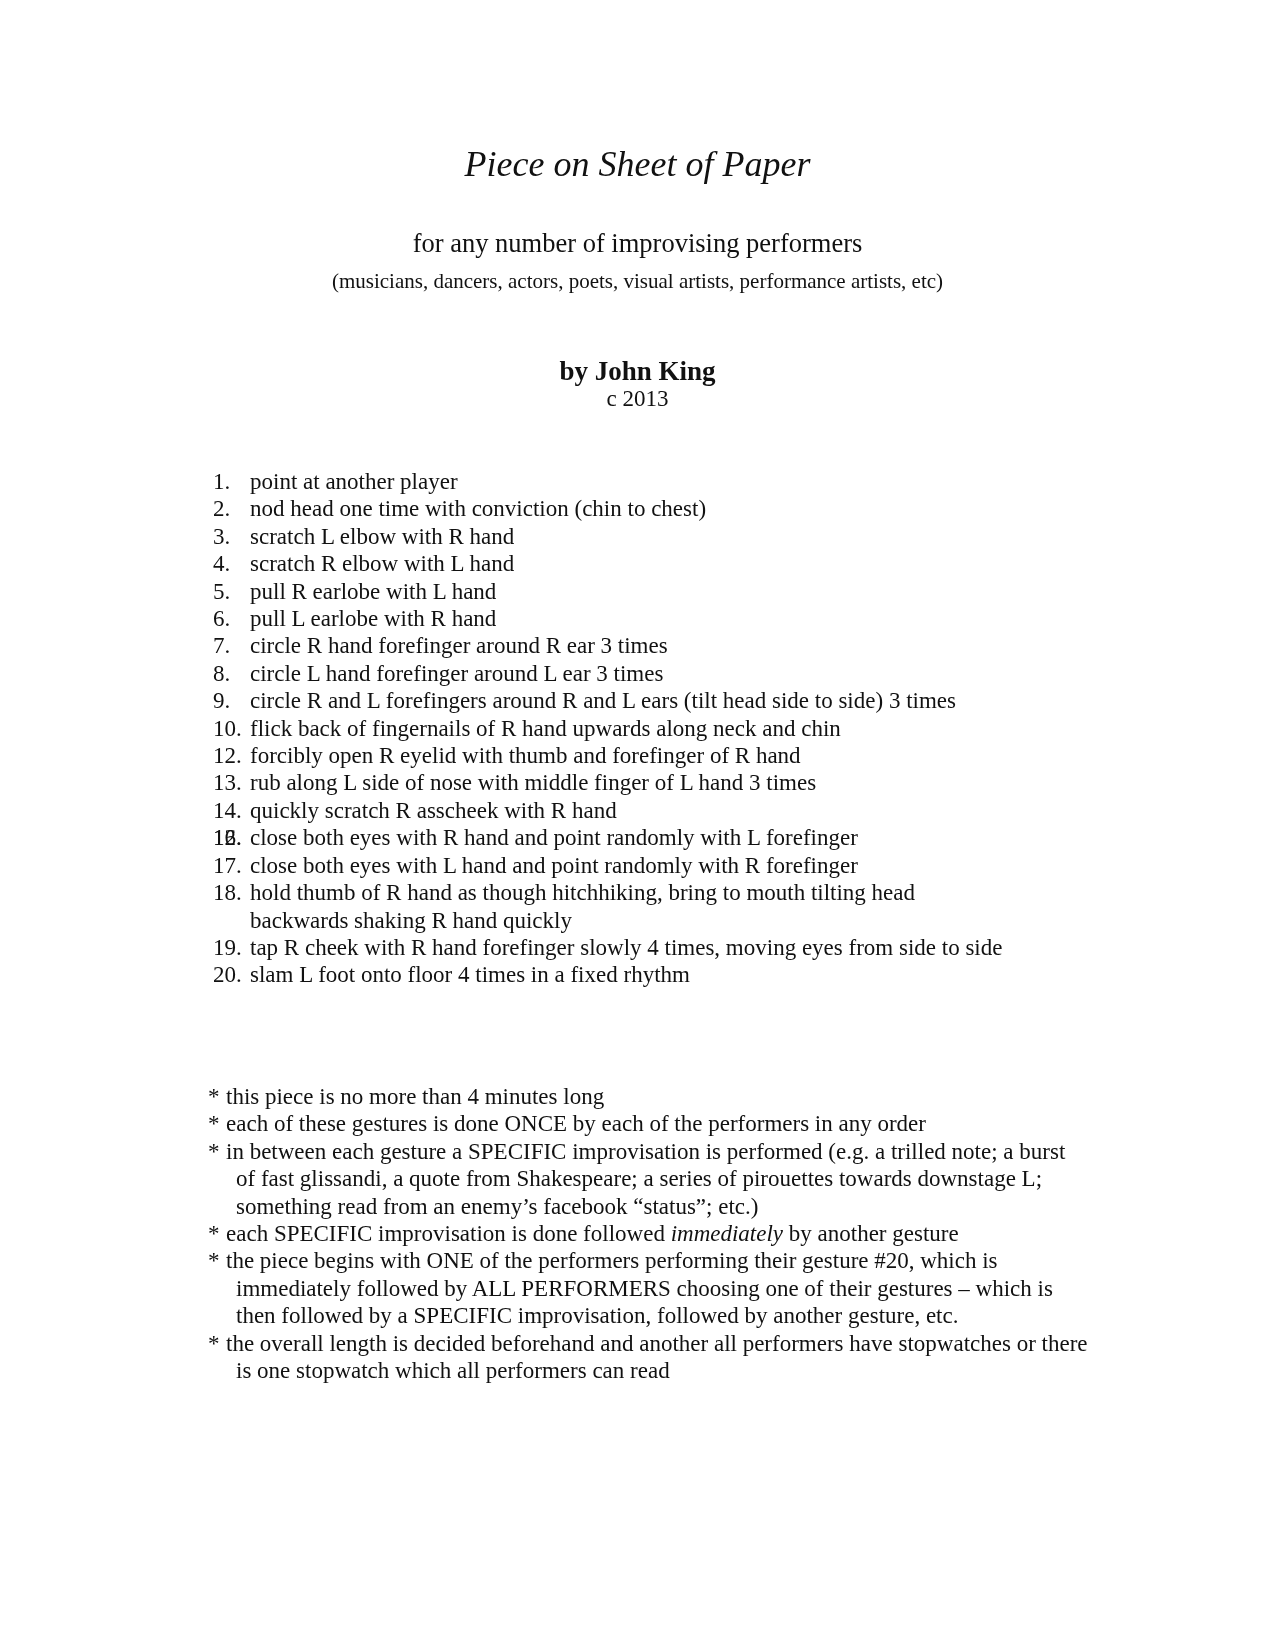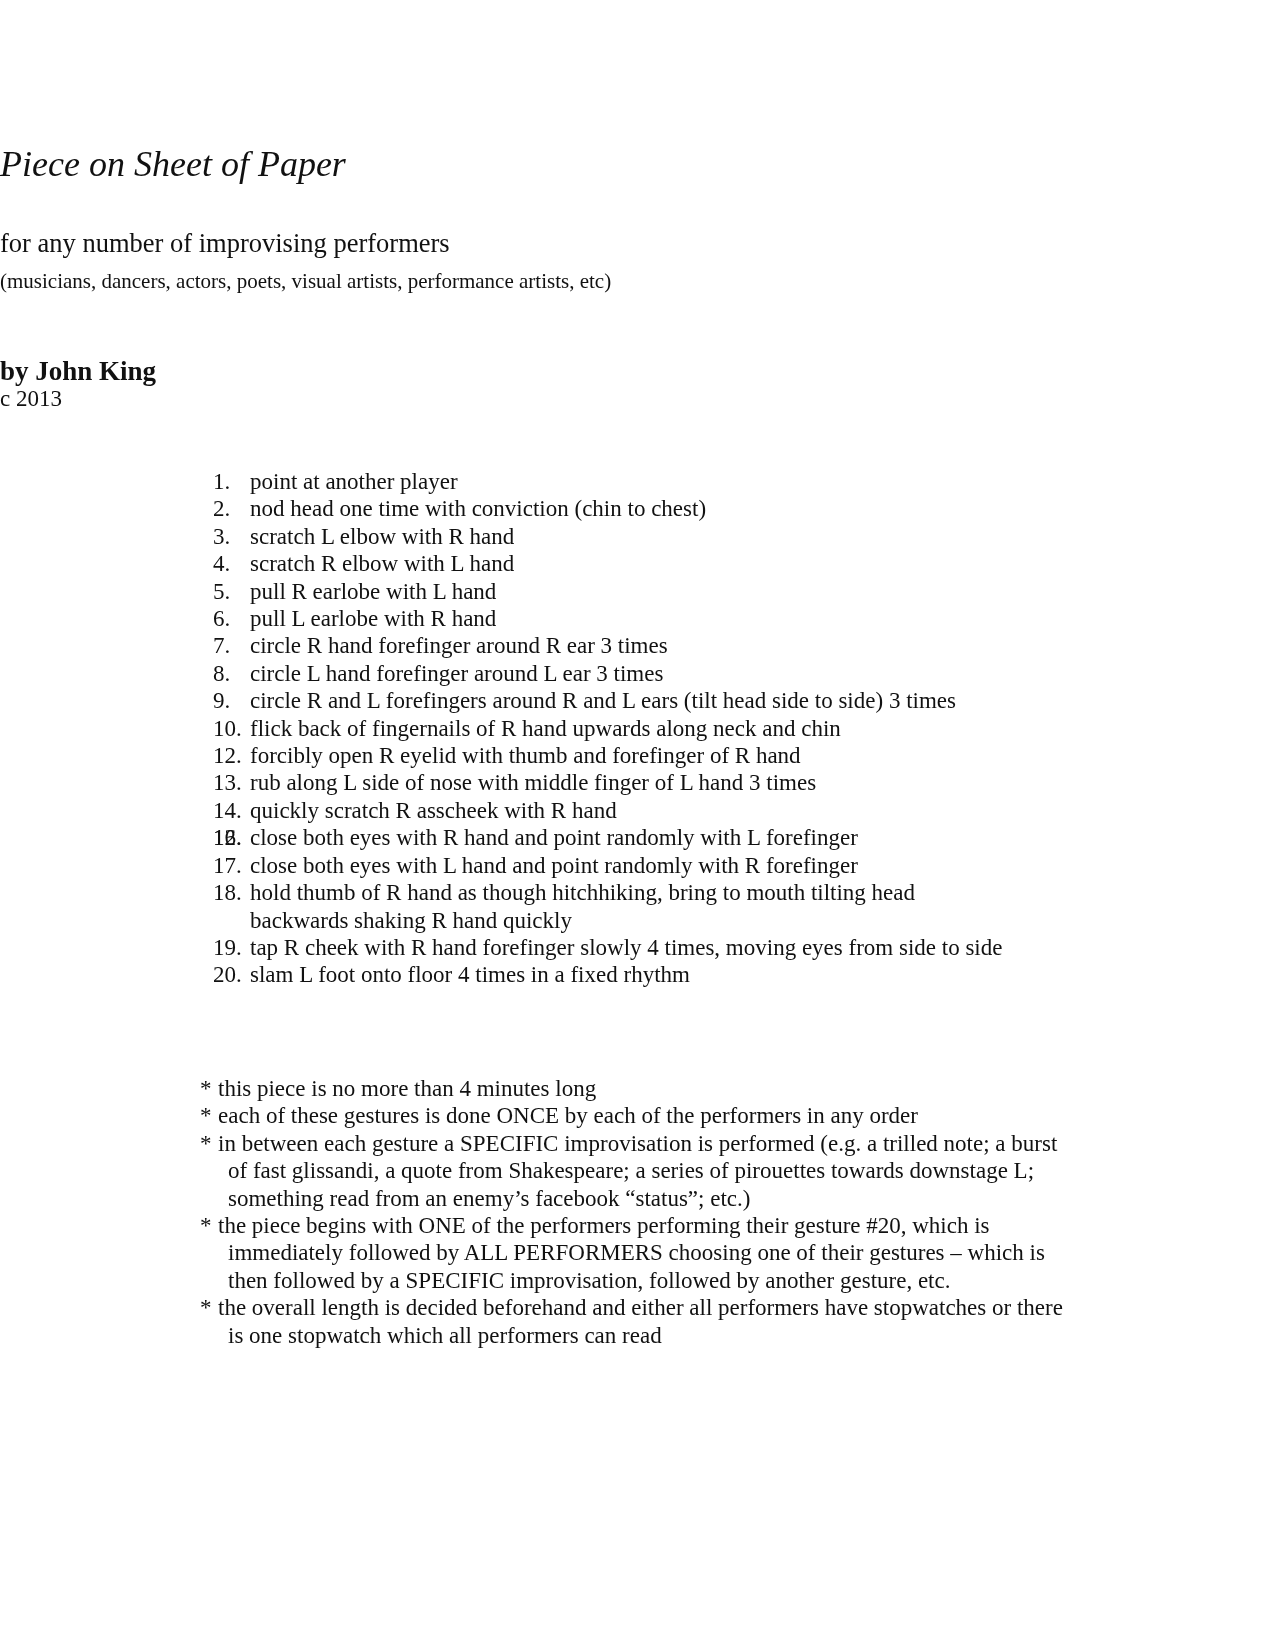--- a/index.html
+++ b/index.html
@@ -1,32 +1,32 @@
 <!DOCTYPE html>
 <html><head>
   <meta charset="utf-8">
   <style>
     html, body { margin: 0; padding: 0; background: #ffffff; }
     body {
       width: 1275px; height: 1650px; position: relative; overflow: hidden;
       font-family: "Liberation Serif", "DejaVu Serif", serif;
       color: #111111;
     }
-    .center { position: absolute; left: 0; width: 1275px; text-align: left; }
+    .center { position: absolute; left: 0; width: 1275px; text-align: center; }
     .title { top: 142px; font-size: 36px; font-style: italic; line-height: 44px; }
     .sub1 { top: 227px; font-size: 26.5px; line-height: 32px; }
     .sub2 { top: 265px; font-size: 21px; line-height: 32px; }
     .author { top: 354px; font-size: 27px; font-weight: bold; line-height: 34px; }
     .year { top: 385px; font-size: 23px; line-height: 28px; }
 
     .gestures { position: absolute; left: 213px; top: 468px; width: 900px; margin: 0; padding: 0; list-style: none; }
     .gestures li { position: relative; font-size: 23px; line-height: 27.4px; padding-left: 37px; }
     .gestures .num { position: absolute; left: 0; top: 0; }
 
-    .notes { position: absolute; left: 178px; top: 1071px; width: 900px; margin: 4px; padding: 0; list-style: none; }
+    .notes { position: absolute; left: 178px; top: 1071px; width: 900px; margin: 12px; padding: 0; list-style: none; }
     .notes li { position: relative; font-size: 23px; line-height: 27.4px; padding-left: 46px; text-indent: -28px; }
     .notes .star { display: inline-block; width: 18px; text-indent: 0; }
   </style>
 </head>
 <body>
 
 <div class="center title">Piece on Sheet of Paper</div>
 <div class="center sub1">for any number of improvising performers</div>
 <div class="center sub2">(musicians, dancers, actors, poets, visual artists, performance artists, etc)</div>
 <div class="center author">by John King</div>
@@ -51,15 +51,16 @@
   <li><span class="num">17.</span><span>close both eyes with L hand and point randomly with R forefinger</span></li>
   <li style="width:725px"><span class="num">18.</span><span>hold thumb of R hand as though hitchhiking, bring to mouth tilting head backwards shaking R hand quickly</span></li>
   <li><span class="num">19.</span><span>tap R cheek with R hand forefinger slowly 4 times, moving eyes from side to side</span></li>
   <li><span class="num">20.</span><span>slam L foot onto floor 4 times in a fixed rhythm</span></li>
 </ol>
 
 <ul class="notes">
   <li><span class="star">*</span><span>this piece is no more than 4 minutes long</span></li>
   <li><span class="star">*</span><span>each of these gestures is done ONCE by each of the performers in any order</span></li>
   <li style="width:840px"><span class="star">*</span><span>in between each gesture a SPECIFIC improvisation is performed (e.g. a trilled note; a burst of fast glissandi, a quote from Shakespeare; a series of pirouettes towards downstage L; something read from an enemy’s facebook “status”; etc.)</span></li>
+  <li><span class="star">*</span><span>each SPECIFIC improvisation is done followed </span><em>immediately</em><span> by another gesture</span></li>
   <li style="width:855px"><span class="star">*</span><span>the piece begins with ONE of the performers performing their gesture #20, which is immediately followed by ALL PERFORMERS choosing one of their gestures – which is then followed by a SPECIFIC improvisation, followed by another gesture, etc.</span></li>
-  <li style="width:855px"><span class="star">*</span><span>the overall length is decided beforehand and either all performers have stopwatches or there is one stopwatch which all performers can read</span></li>
+  <li style="width:855px"><span class="star">*</span><span>the overall length is decided beforehand and another all performers have stopwatches or there is one stopwatch which all performers can read</span></li>
 </ul>
 
 </body></html>

